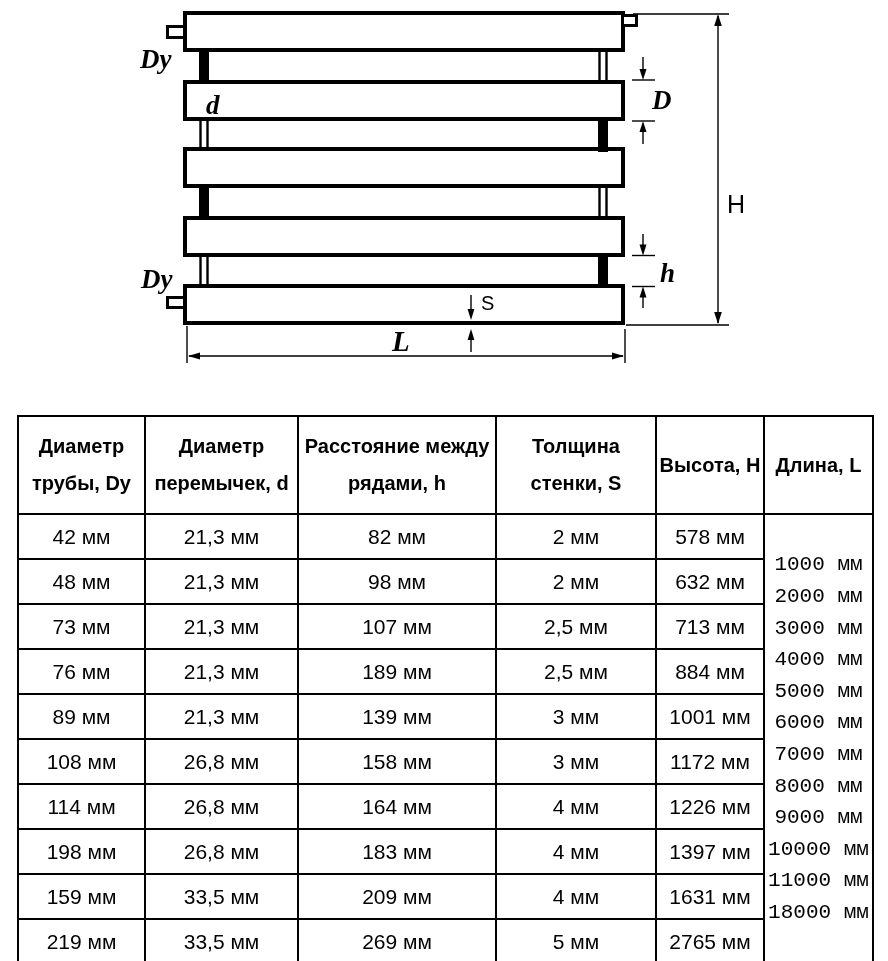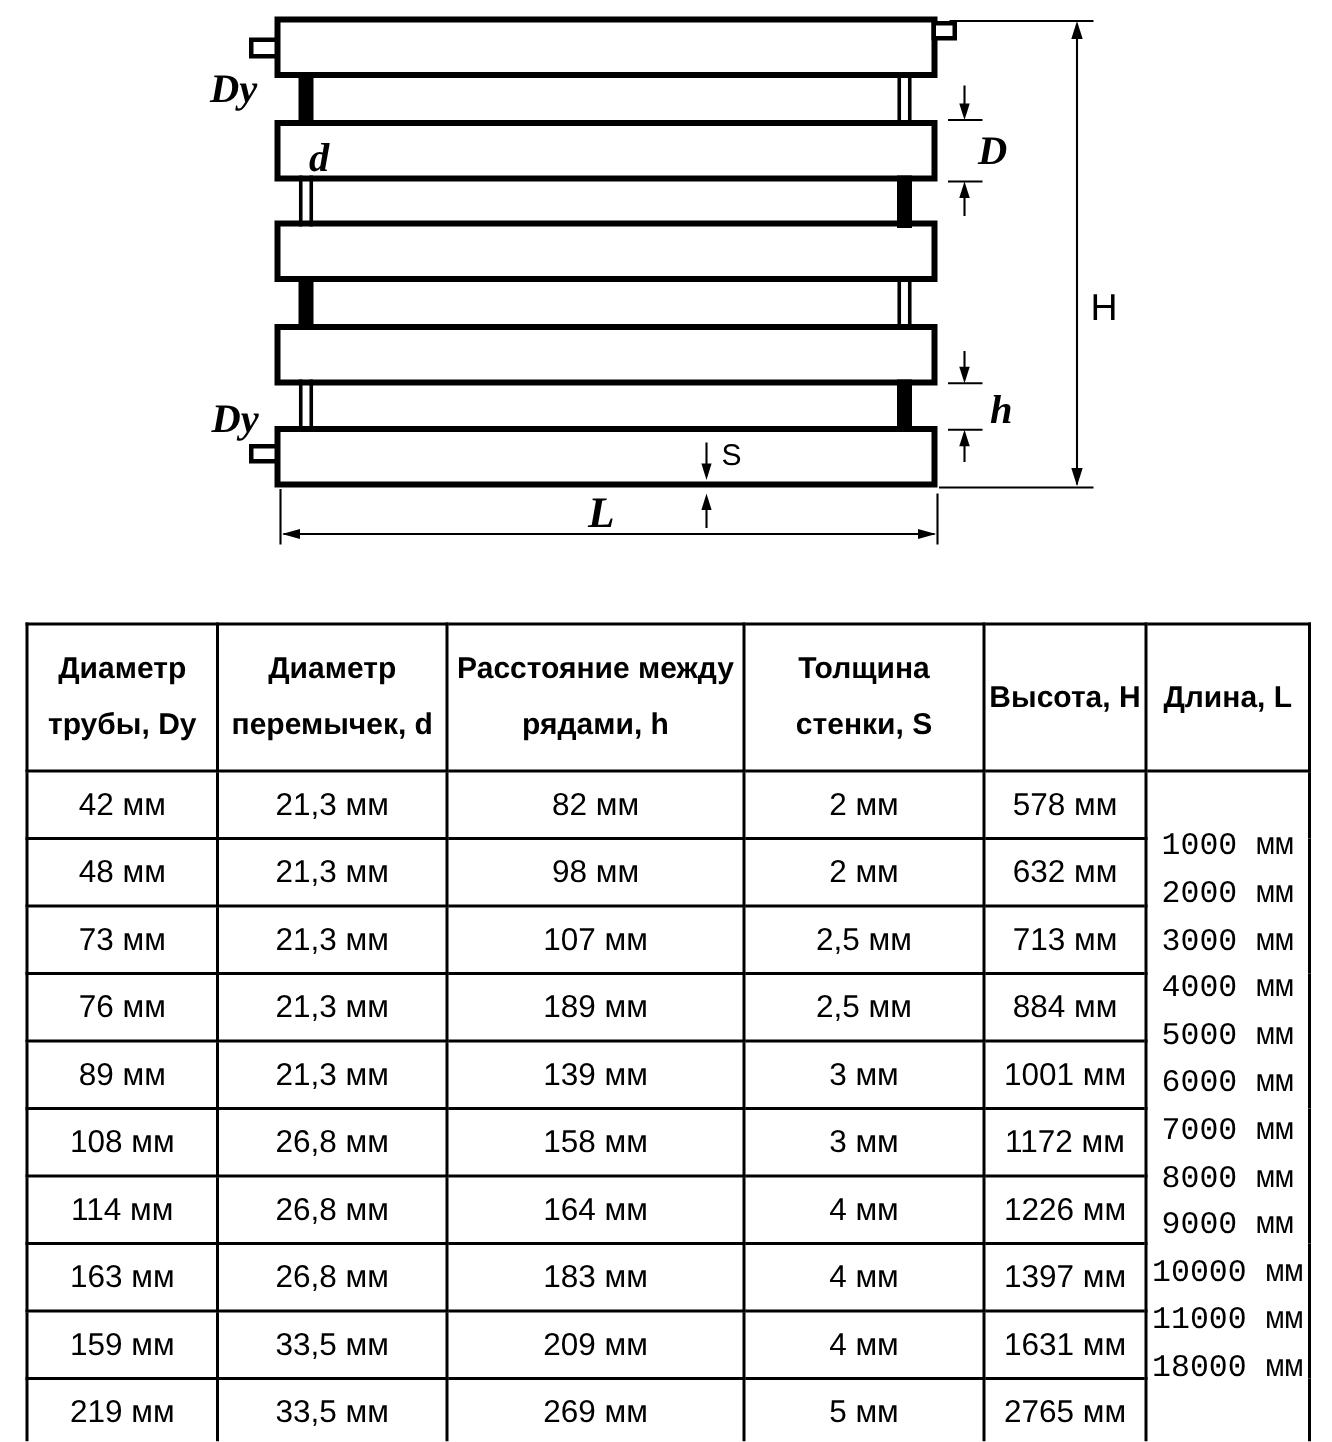--- a/index.html
+++ b/index.html
@@ -177,21 +177,21 @@
           <td>1172 мм</td>
         </tr>
         <tr>
           <td>114 мм</td>
           <td>26,8 мм</td>
           <td>164 мм</td>
           <td>4 мм</td>
           <td>1226 мм</td>
         </tr>
         <tr>
-          <td>163 мм</td>
+          <td>198 мм</td>
           <td>26,8 мм</td>
           <td>183 мм</td>
           <td>4 мм</td>
           <td>1397 мм</td>
         </tr>
         <tr>
           <td>159 мм</td>
           <td>33,5 мм</td>
           <td>209 мм</td>
           <td>4 мм</td>

